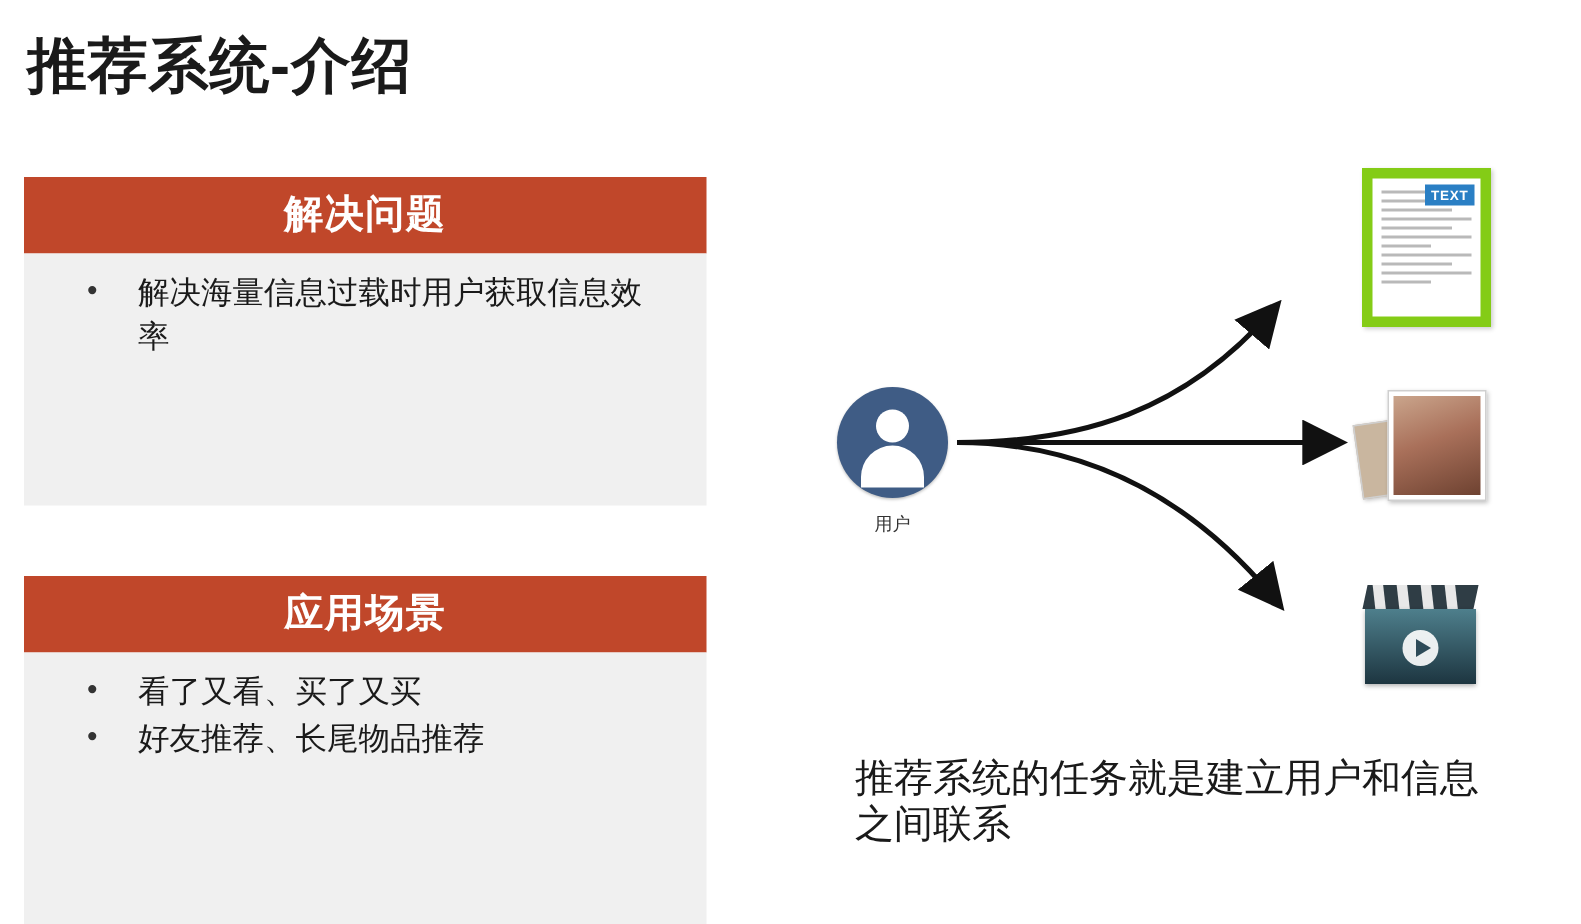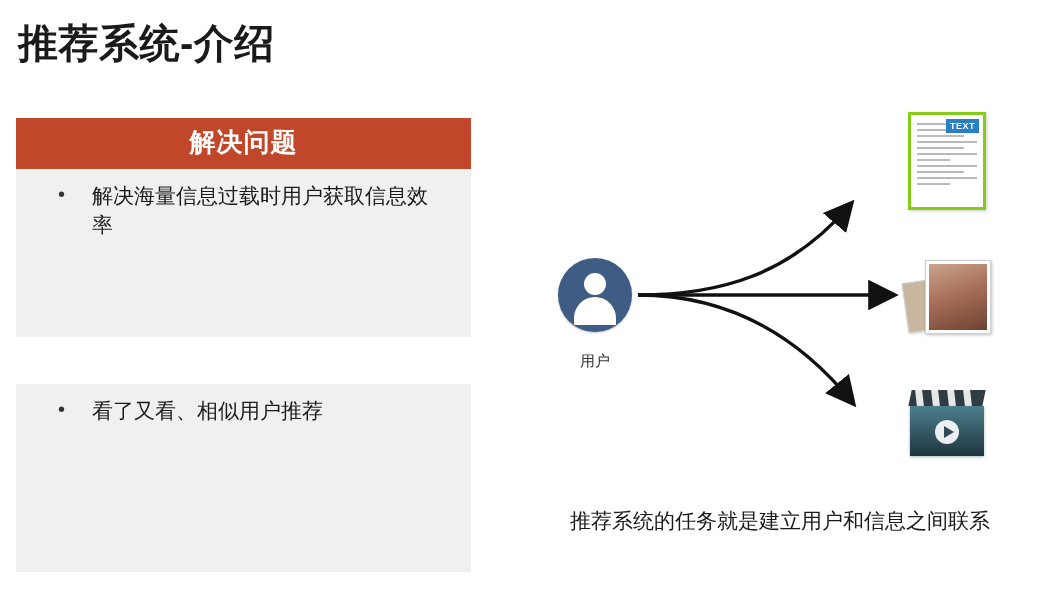--- a/index.html
+++ b/index.html
@@ -124,34 +124,34 @@
   .avatar-circle .body {
     position: absolute;
     width: 42px;
     height: 28px;
     left: 16px;
     top: 39px;
     background: #ffffff;
     border-radius: 21px 21px 0 0;
   }
   #user-label {
-    font-size: 15px;
+    font-size: 12px;
     color: #333333;
-    margin-top: 20px;
+    margin-top: 9px;
   }
 
   
   #doc-node {
     position: absolute;
     left: 388px;
     top: 12px;
     width: 72px;
     height: 92px;
     background: #ffffff;
-    border: 3px solid #84cc16;
+    border: 7px solid #84cc16;
     box-shadow: 1px 1px 3px rgba(0,0,0,0.2);
     overflow: hidden;
   }
   #doc-node .doc-badge {
     position: absolute;
     right: 4px;
     top: 4px;
     background: #2a7fc4;
     color: #ffffff;
     font-size: 9px;
@@ -248,45 +248,48 @@
     border-top: 6px solid transparent;
     border-bottom: 6px solid transparent;
   }
 
   
   #diagram-caption {
     position: absolute;
     left: 570px;
     top: 505px;
     width: 440px;
-    font-size: 21px;
+    font-size: 26px;
     line-height: 31px;
     color: #1a1a1a;
+    font-family: Liberation Mono, monospace;
   }
 </style>
 </head>
 <body>
 
 <div id="slide">
 
   <div id="slide-title">推荐系统-介绍</div>
 
   <div class="panel" id="panel-problems">
     <div class="panel-header">解决问题</div>
     <div class="panel-body">
       <ul class="bullets">
         <li>解决海量信息过载时用户获取信息效率</li>
       </ul>
     </div>
   </div>
 
   <div class="panel" id="panel-scenarios">
+    <div class="panel-header">应用场景</div>
     <div class="panel-body">
       <ul class="bullets">
-        <li>看了又看、相似用户推荐</li>
+        <li>看了又看、买了又买</li>
+        <li>好友推荐、长尾物品推荐</li>
       </ul>
     </div>
   </div>
 
   <div id="diagram">
 
     <svg width="520" height="400" viewBox="0 0 520 400">
       <defs>
         <marker id="arrowhead" markerWidth="9" markerHeight="9" refX="7" refY="4.5" orient="auto">
           <path d="M0,0 L9,4.5 L0,9 z" fill="#111111"></path>

